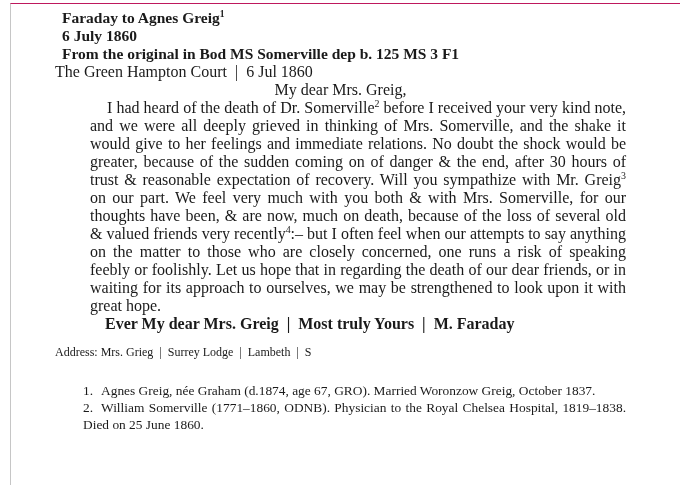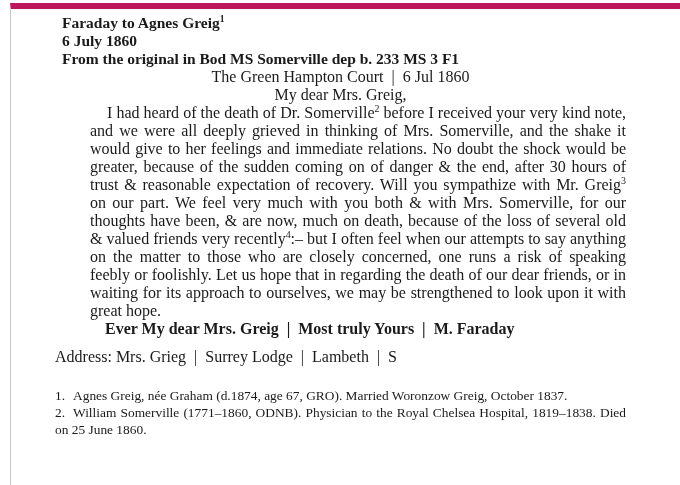--- a/index.html
+++ b/index.html
@@ -7,89 +7,90 @@
     width: 680px; height: 485px;
     background: #ffffff;
     overflow: hidden;
     font-family: "Liberation Serif", "DejaVu Serif", serif;
     color: #1a1a1a;
   }
   .page-edge {
     position: absolute;
     left: 10px; top: 3px;
     width: 670px; height: 482px;
-    border-top: 6px solid #be185d;
+    border-top: 1px solid #be185d;
     border-left: 1px solid #c6c6c6;
     background: #ffffff;
   }
   .content {
     position: absolute;
     left: 44px;            
     top: 5px;
     width: 571px;          
   }
   .header-block { margin-left: 7px; }
   .header-line {
     font-weight: bold;
     font-size: 15.5px;
     line-height: 18px;
     white-space: pre;
   }
   .dateline {
     font-size: 16px; line-height: 18px;
-    text-align: center;
+    text-align: left;
     white-space: pre;
   }
   .salutation {
     font-size: 16px; line-height: 18px;
     white-space: pre;
     text-align: center;
   }
   .letter-body {
     font-size: 16px; line-height: 18px;
     text-align: justify;
     text-indent: 17px;
     margin-left: 35px;
   }
   .signoff {
     font-size: 16px; line-height: 18px;
     padding-left: 50px;
     white-space: pre;
     font-weight: bold;
   }
   .address-line {
-    font-size: 16px; line-height: 18px;
+    font-size: 12px; line-height: 18px;
     margin-top: 10px;
     white-space: pre;
   }
   .footnotes {
     margin-top: 21px;
     font-size: 13.4px;
     line-height: 17px;
+    margin-left: 28px;
   }
   .footnote {
     text-align: justify;
   }
   .fn-num { margin-right: 8px; }
   sup {
     font-size: 0.62em;
     vertical-align: super;
     line-height: 0;
   }
 </style>
 </head>
 <body>
 
 <div class="page-edge">
   <div class="content">
 
     <div class="header-block">
       <div class="header-line">Faraday to Agnes Greig<sup>1</sup></div>
       <div class="header-line">6 July 1860</div>
-      <div class="header-line">From the original in Bod MS Somerville dep b. 233 MS 3 F1</div>
+      <div class="header-line">From the original in Bod MS Somerville dep b. 125 MS 3 F1</div>
     </div>
 
     <div class="dateline">The Green Hampton Court  |  6 Jul 1860</div>
 
     <div class="salutation">My dear Mrs. Greig,</div>
 
     <div class="letter-body">I had heard of the death of Dr. Somerville<sup>2</sup> before I received your very kind note, and we were all deeply grieved in thinking of Mrs. Somerville, and the shake it would give to her feelings and immediate relations. No doubt the shock would be greater, because of the sudden coming on of danger &amp; the end, after 30 hours of trust &amp; reasonable expectation of recovery. Will you sympathize with Mr. Greig<sup>3</sup> on our part. We feel very much with you both &amp; with Mrs. Somerville, for our thoughts have been, &amp; are now, much on death, because of the loss of several old &amp; valued friends very recently<sup>4</sup>:– but I often feel when our attempts to say anything on the matter to those who are closely concerned, one runs a risk of speaking feebly or foolishly. Let us hope that in regarding the death of our dear friends, or in waiting for its approach to ourselves, we may be strengthened to look upon it with great hope.</div>
 
     <div class="signoff">Ever My dear Mrs. Greig  |  Most truly Yours  |  M. Faraday</div>
 

